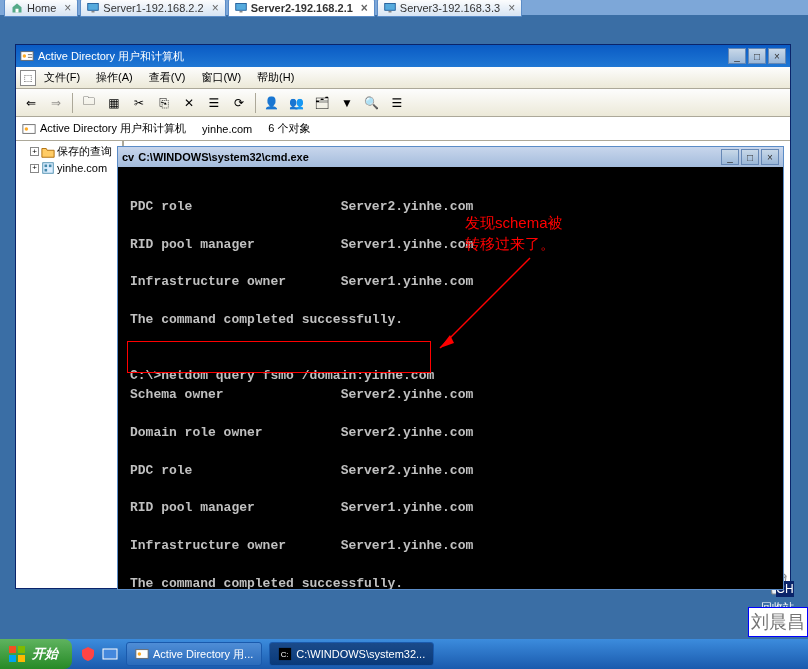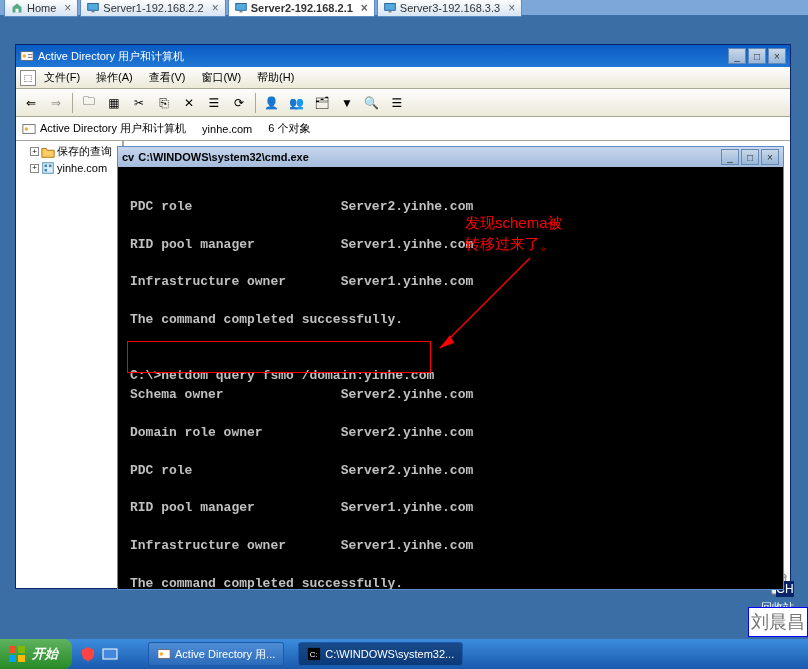--- a/index.html
+++ b/index.html
@@ -55,21 +55,21 @@
 
 .corner-name { position: absolute; right: 0; bottom: 32px; background: #fff; border: 1px solid #0000ff; color: #737373; font-size: 18px; padding: 2px 2px; font-family: "SimSun", serif; }
 
 
 .lang-ind { position: absolute; right: 14px; bottom: 60px; width: 18px; height: 16px; background: #0a246a; color: #fff; font-size: 12px; display: flex; align-items: center; justify-content: center; }
 
 
 .taskbar { position: absolute; left: 0; bottom: 0; width: 100%; height: 30px; background: linear-gradient(#3c8cdd, #1a5aad); display: flex; align-items: center; }
 .start-btn { height: 30px; padding: 0 14px 0 8px; background: linear-gradient(#5fb35f, #268a26); color: #fff; font-size: 13px; font-weight: bold; display: flex; align-items: center; gap: 6px; cursor: pointer; font-style: italic; border-radius: 0 8px 8px 0; }
 .start-logo { width: 18px; height: 18px; }
-.task-items { display: flex; gap: 14px; margin-left: 22px; }
+.task-items { display: flex; gap: 7px; margin-left: 0; }
 .task-item { height: 24px; padding: 0 8px; background: linear-gradient(#4f8dd6, #2a6bbb); border: 1px solid #1a5aad; color: #fff; font-size: 11px; display: flex; align-items: center; gap: 4px; cursor: pointer; border-radius: 3px; }
 .task-item.active { background: linear-gradient(#1a4a8a, #0a3a7a); }
 .quick-launch { display: flex; gap: 2px; margin: 0 6px; }
 .ql-item { width: 20px; height: 20px; display: flex; align-items: center; justify-content: center; cursor: pointer; }
 .anno-text span { display:block; }
 
 
 .svg-icon { display: block; }
 </style>
 </head>

